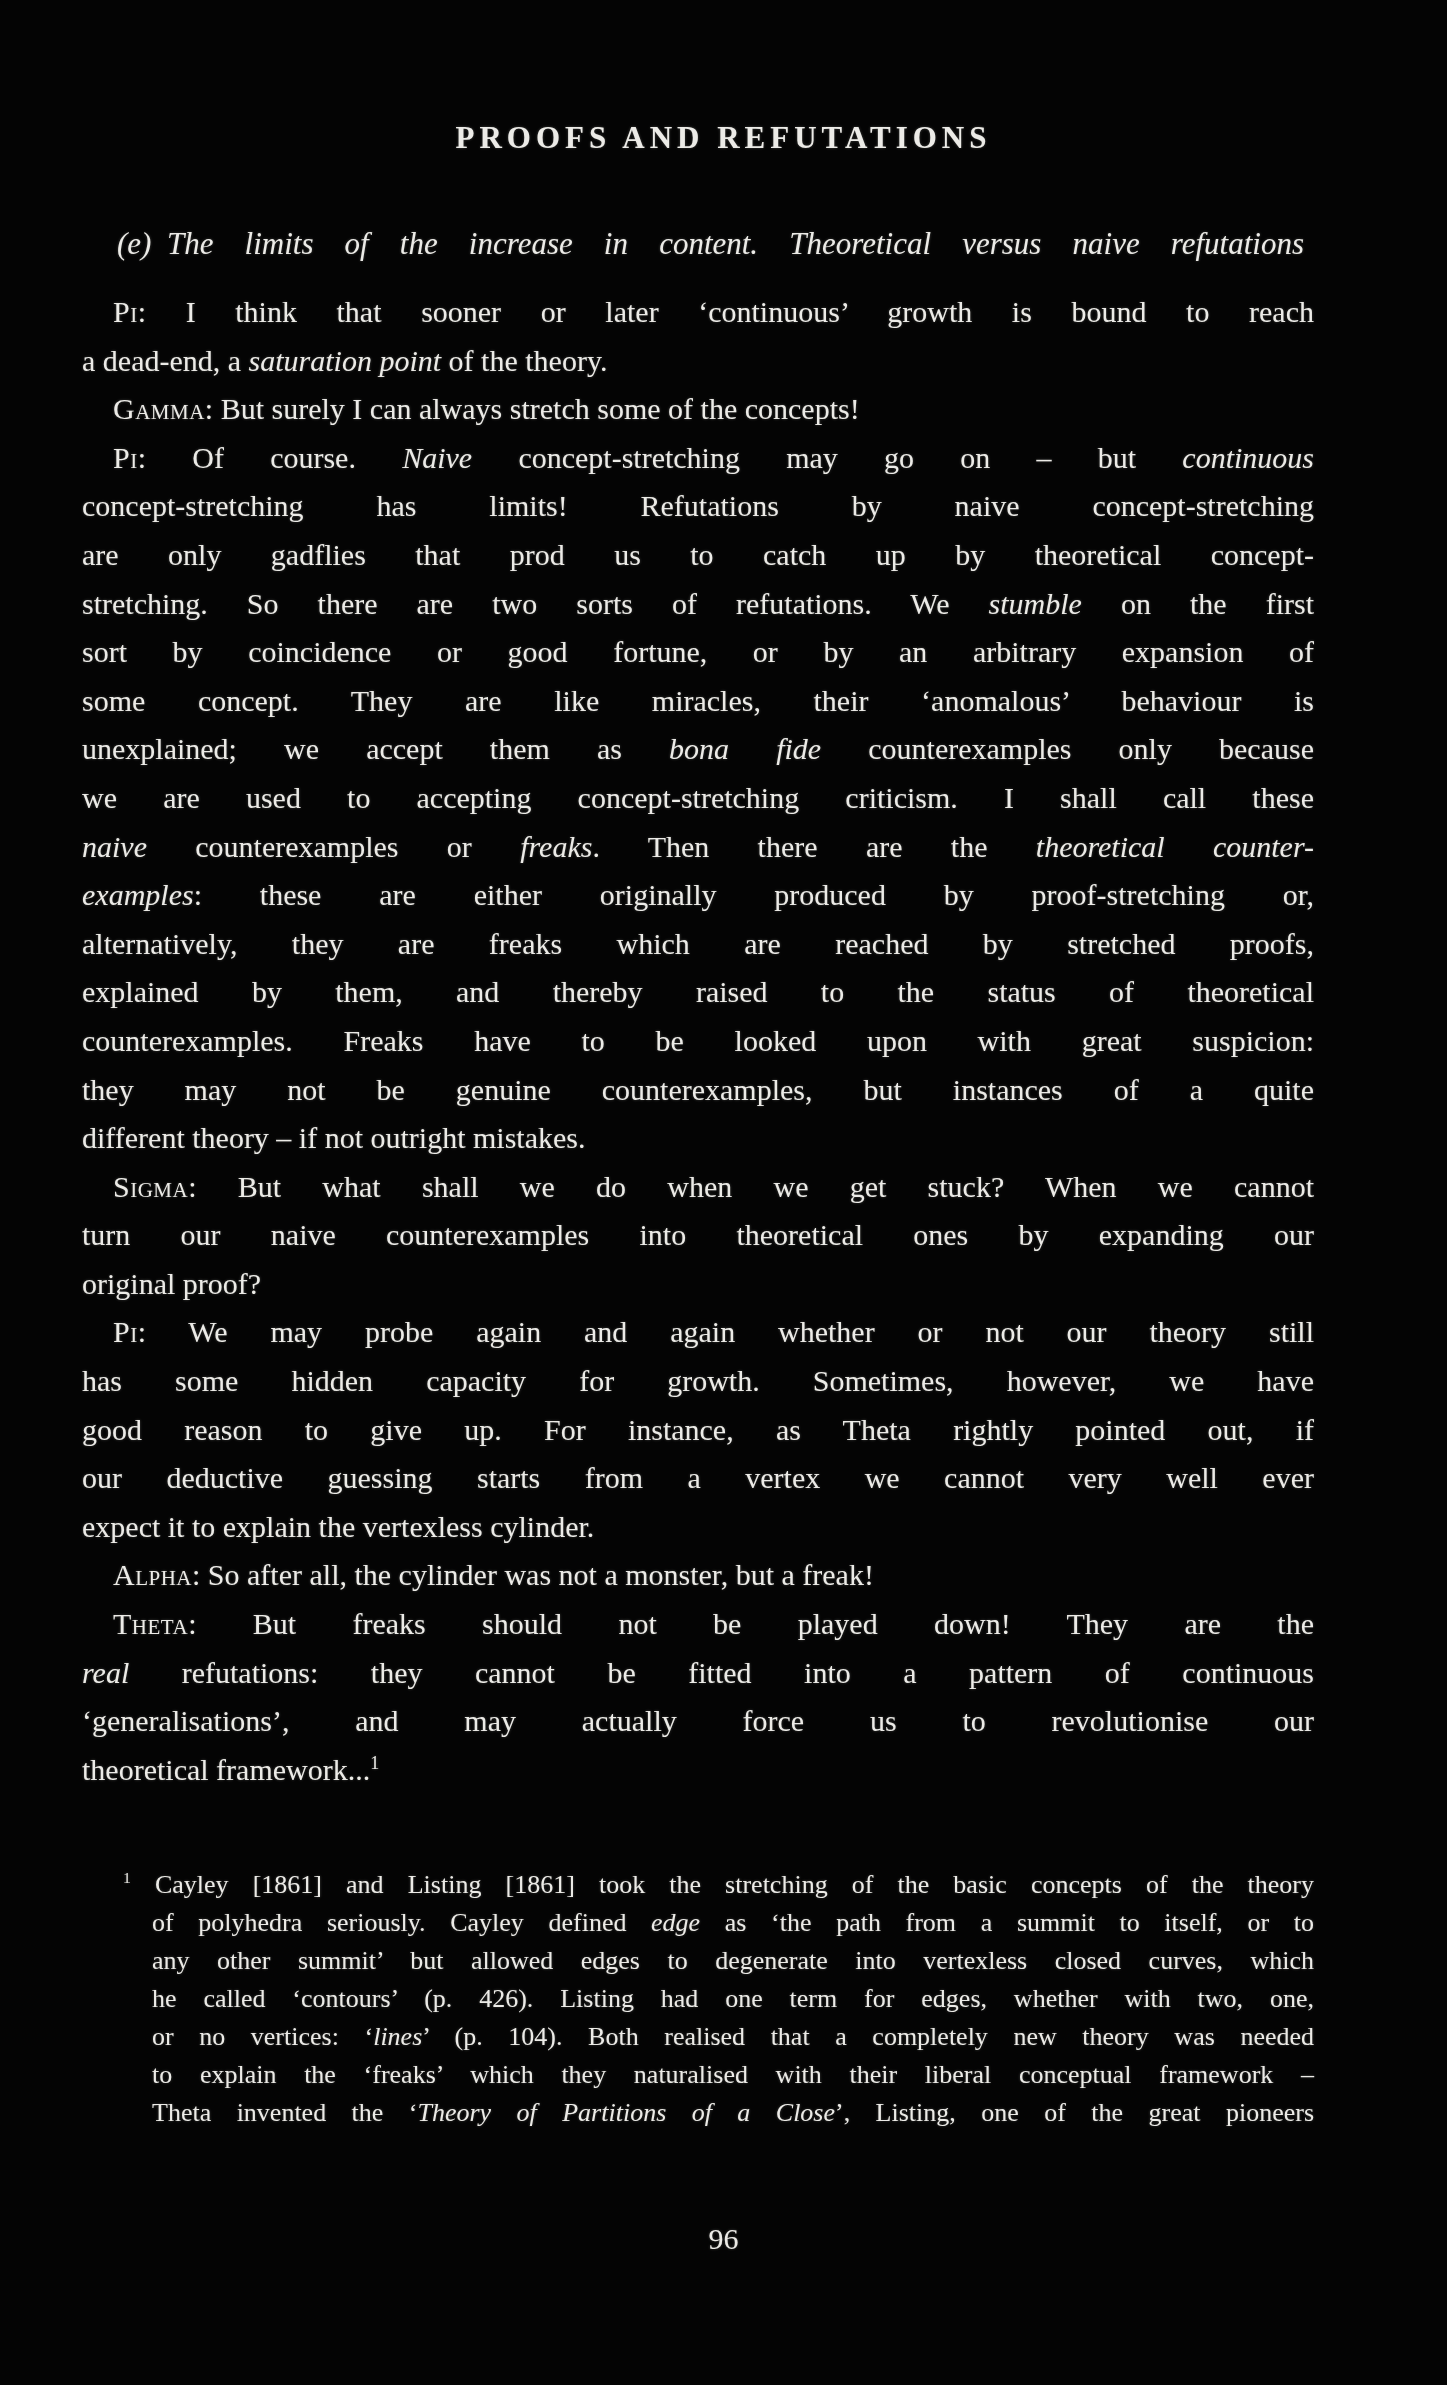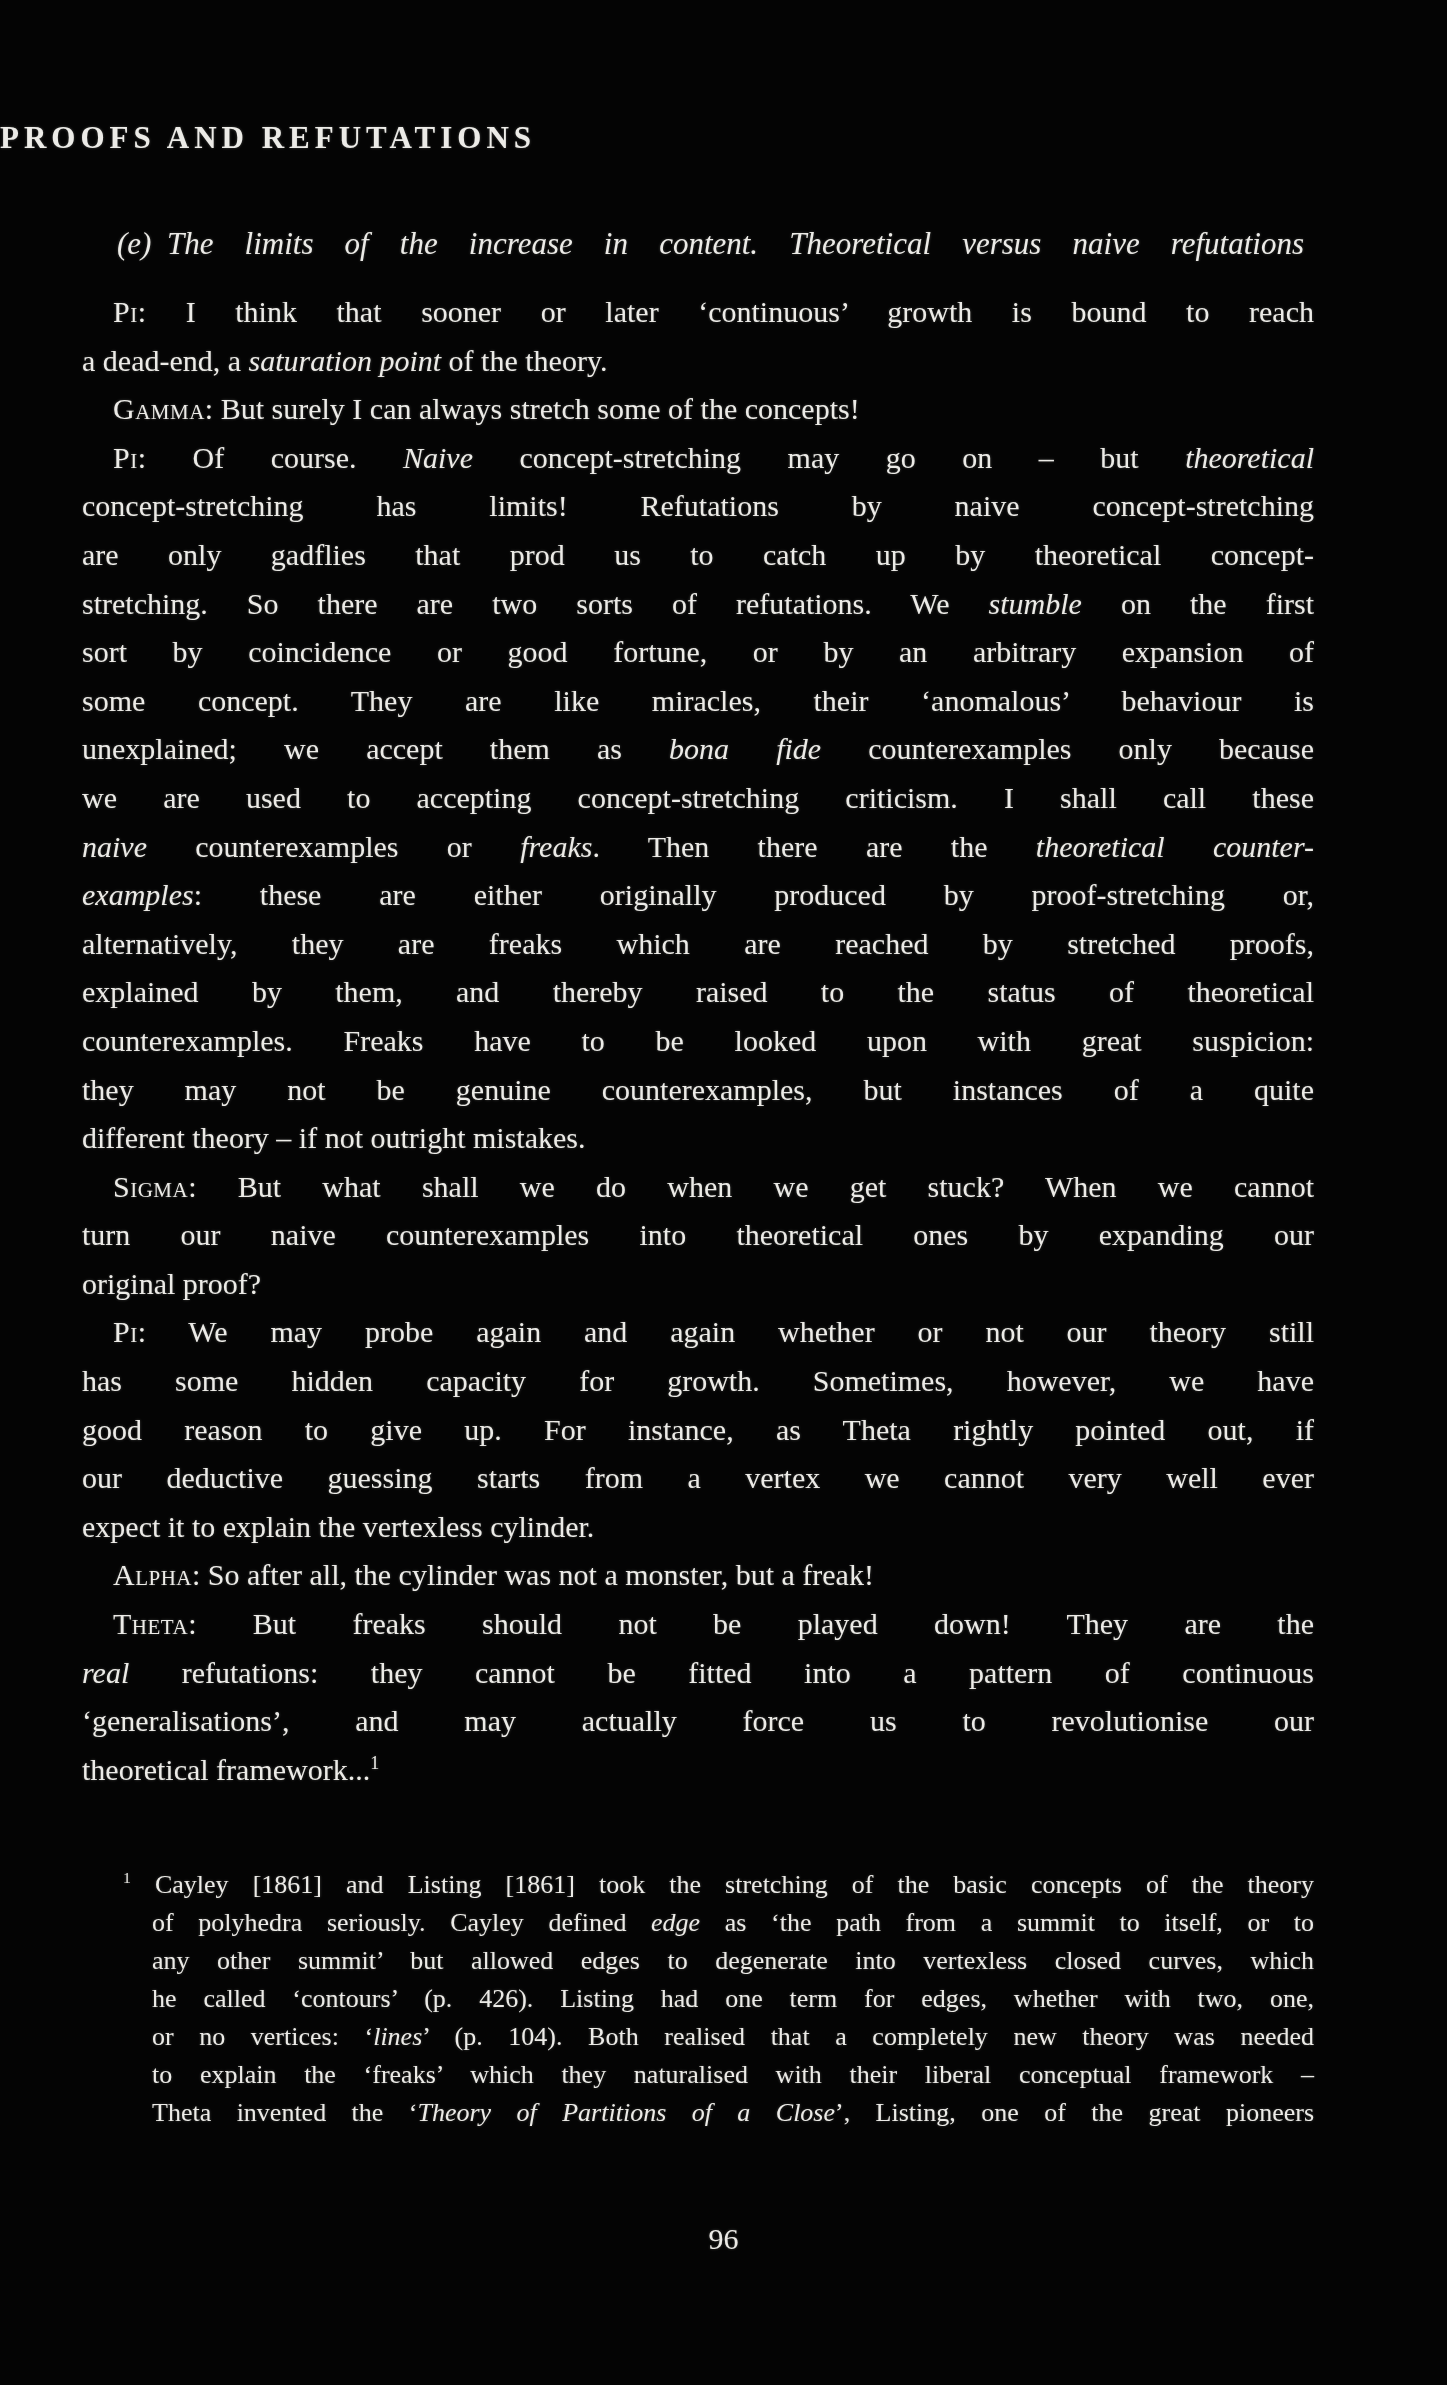--- a/index.html
+++ b/index.html
@@ -7,21 +7,21 @@
     position:relative;
     width:1447px;height:2385px;
     background:var(--bg,#040404);
     overflow:hidden;
     font-family:"Liberation Serif","DejaVu Serif",serif;
     color:var(--fg,#ecebe7);
     text-shadow:0 0 3px rgba(240,240,235,.28);
   }
   .running-head{
     position:absolute;top:120px;left:0;right:0;
-    text-align:left;
+    text-align:center;
     font-size:31px;font-weight:bold;
     letter-spacing:5px;
     white-space:pre;
   }
   .section-heading{
     position:absolute;top:226px;left:117px;width:1187px;
     font-style:italic;font-size:31px;
     text-align:justify;text-align-last:justify;
     white-space:pre-wrap;
   }
@@ -50,21 +50,21 @@
 </head>
 <body>
 
 <div class="page" style="--bg: #040404; --fg: #ecebe7;">
   <div class="running-head">PROOFS AND REFUTATIONS</div>
   <div class="section-heading">(e) The limits of the increase in content. Theoretical versus naive refutations</div>
   <div class="body-text" id="body-lines">
       <div class="line j ind"><span class="sc">Pi</span><span class="t">: I think that sooner or later ‘continuous’ growth is bound to reach</span></div>
       <div class="line"><span class="t">a dead-end, a </span><span class="i">saturation point</span><span class="t"> of the theory.</span></div>
       <div class="line ind"><span class="sc">Gamma</span><span class="t">: But surely I can always stretch some of the concepts!</span></div>
-      <div class="line j ind"><span class="sc">Pi</span><span class="t">: Of course. </span><span class="i">Naive</span><span class="t"> concept-stretching may go on – but </span><span class="i">theoretical</span></div>
+      <div class="line j ind"><span class="sc">Pi</span><span class="t">: Of course. </span><span class="i">Naive</span><span class="t"> concept-stretching may go on – but </span><span class="i">continuous</span></div>
       <div class="line j"><span class="t">concept-stretching has limits! Refutations by naive concept-stretching</span></div>
       <div class="line j"><span class="t">are only gadflies that prod us to catch up by theoretical concept-</span></div>
       <div class="line j"><span class="t">stretching. So there are two sorts of refutations. We </span><span class="i">stumble</span><span class="t"> on the first</span></div>
       <div class="line j"><span class="t">sort by coincidence or good fortune, or by an arbitrary expansion of</span></div>
       <div class="line j"><span class="t">some concept. They are like miracles, their ‘anomalous’ behaviour is</span></div>
       <div class="line j"><span class="t">unexplained; we accept them as </span><span class="i">bona fide</span><span class="t"> counterexamples only because</span></div>
       <div class="line j"><span class="t">we are used to accepting concept-stretching criticism. I shall call these</span></div>
       <div class="line j"><span class="i">naive</span><span class="t"> counterexamples or </span><span class="i">freaks</span><span class="t">. Then there are the </span><span class="i">theoretical counter-</span></div>
       <div class="line j"><span class="i">examples</span><span class="t">: these are either originally produced by proof-stretching or,</span></div>
       <div class="line j"><span class="t">alternatively, they are freaks which are reached by stretched proofs,</span></div>

